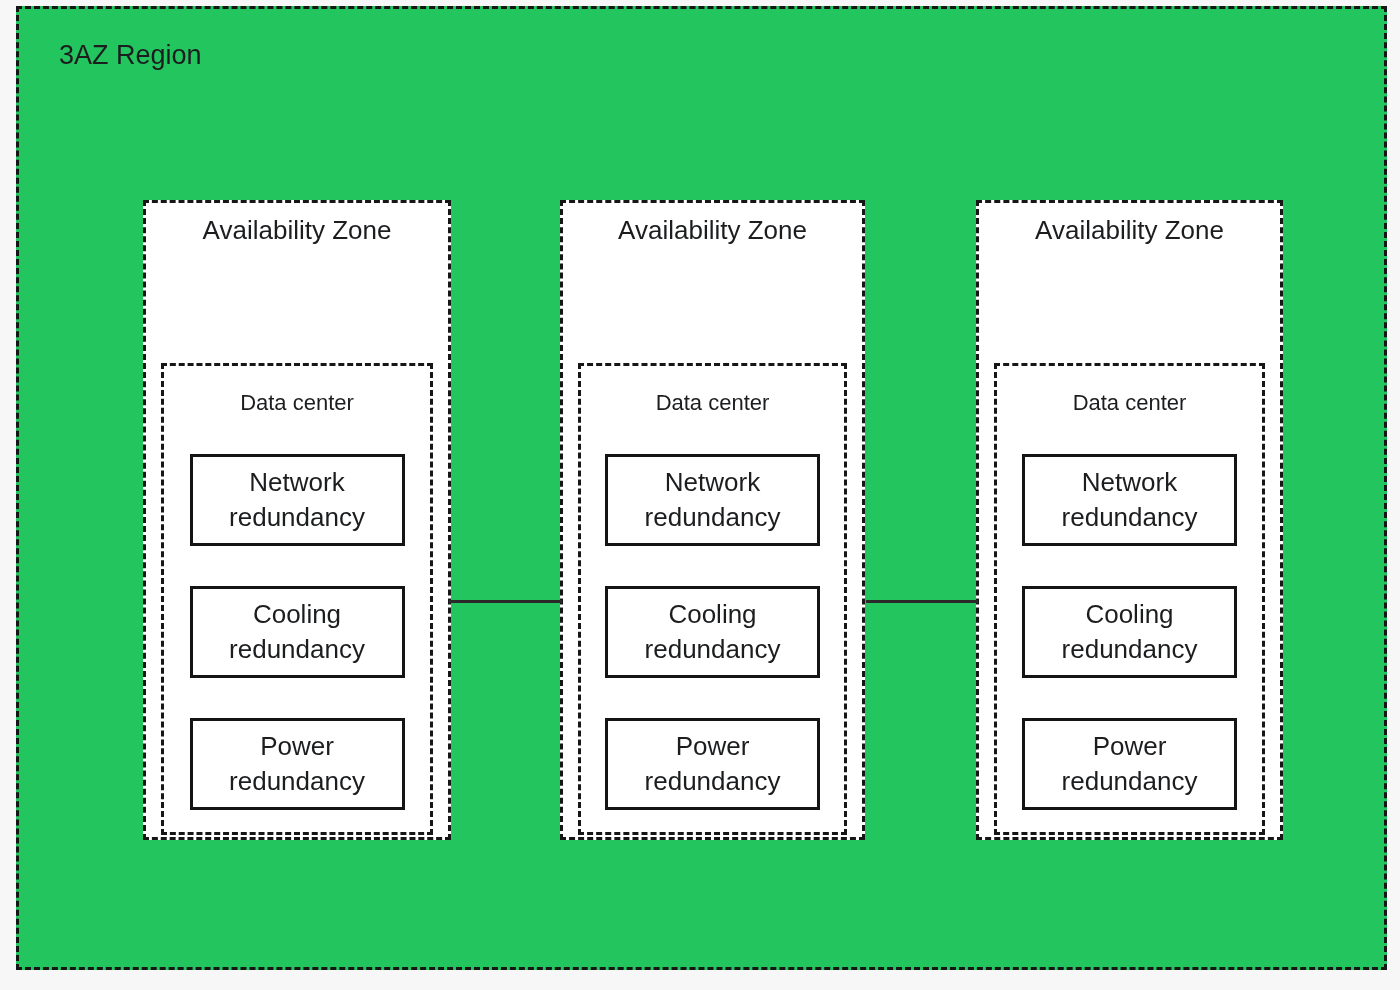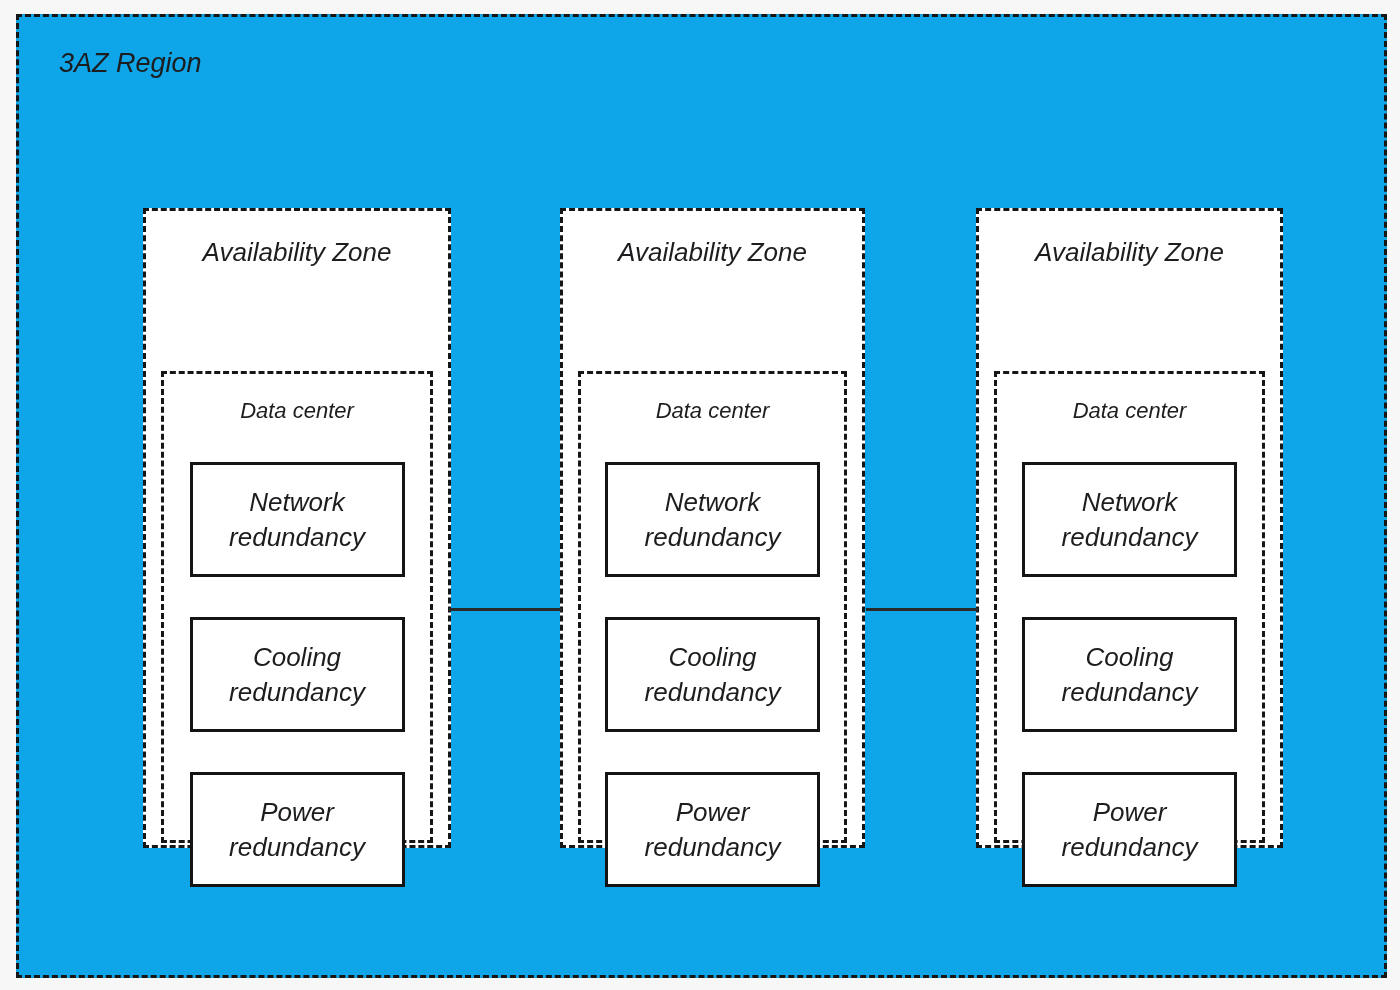--- a/index.html
+++ b/index.html
@@ -14,27 +14,26 @@
   }
   .canvas {
     position: relative;
     width: 1400px;
     height: 990px;
     overflow: hidden;
   }
   .region {
     position: absolute;
     left: 16px;
-    top: 14px;
+    top: 6px;
     width: 1371px;
     height: 964px;
     box-sizing: border-box;
     border: 3px dashed #161616;
-    background: #0ea5e9;
-    font-style: italic;
+    background: #22c55e;
   }
   .region-label {
     position: absolute;
     left: 40px;
     top: 30px;
     font-size: 27px;
     line-height: 32px;
     white-space: nowrap;
   }
   .az {
@@ -42,21 +41,21 @@
     top: 191px;
     height: 640px;
     box-sizing: border-box;
     border: 3px dashed #161616;
     background: #ffffff;
   }
   .az.az-0 { left: 124px; width: 308px; }
   .az.az-1 { left: 541px; width: 305px; }
   .az.az-2 { left: 957px; width: 307px; }
   .az-label {
-    margin-top: 26px;
+    margin-top: 12px;
     text-align: center;
     font-size: 26px;
     line-height: 31px;
   }
   .dc {
     position: absolute;
     left: 15px;
     right: 15px;
     top: 160px;
     bottom: 2px;
@@ -65,21 +64,21 @@
     background: #ffffff;
   }
   .dc-label {
     margin-top: 21px;
     text-align: center;
     font-size: 22px;
     line-height: 31px;
   }
   .unit {
     width: 215px;
-    height: 115px;
+    height: 92px;
     margin: 40px auto 0;
     box-sizing: border-box;
     border: 3px solid #141414;
     background: #ffffff;
     display: flex;
     align-items: center;
     justify-content: center;
     text-align: center;
     font-size: 26px;
     line-height: 35px;

